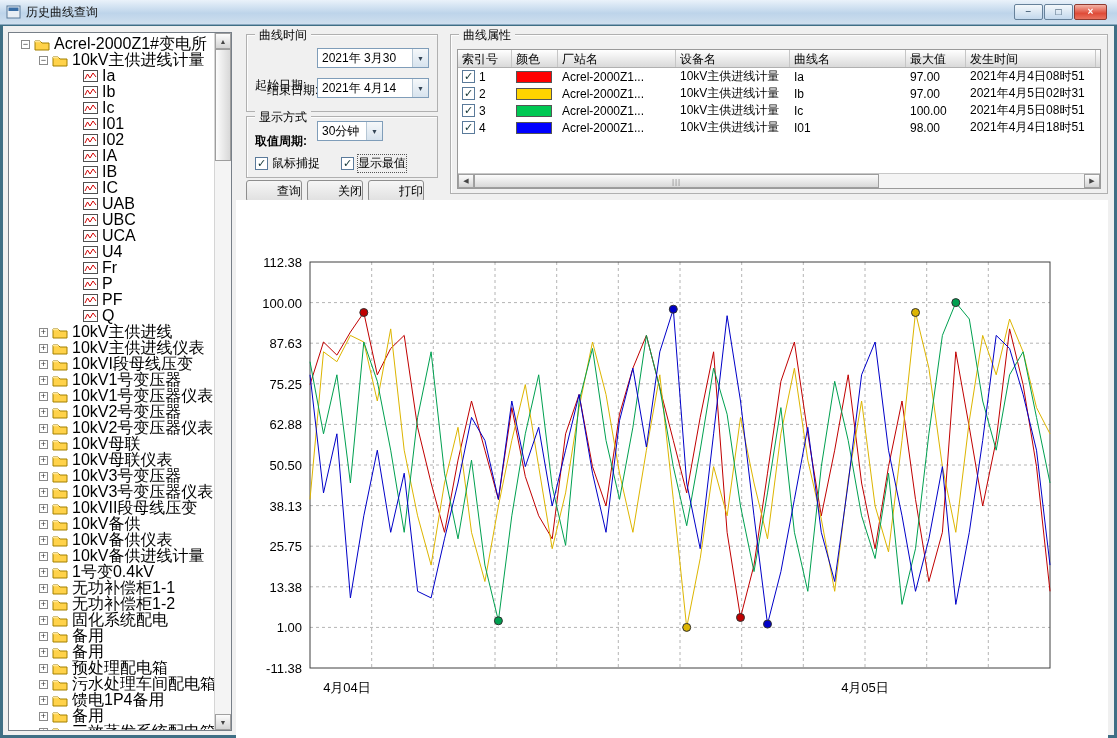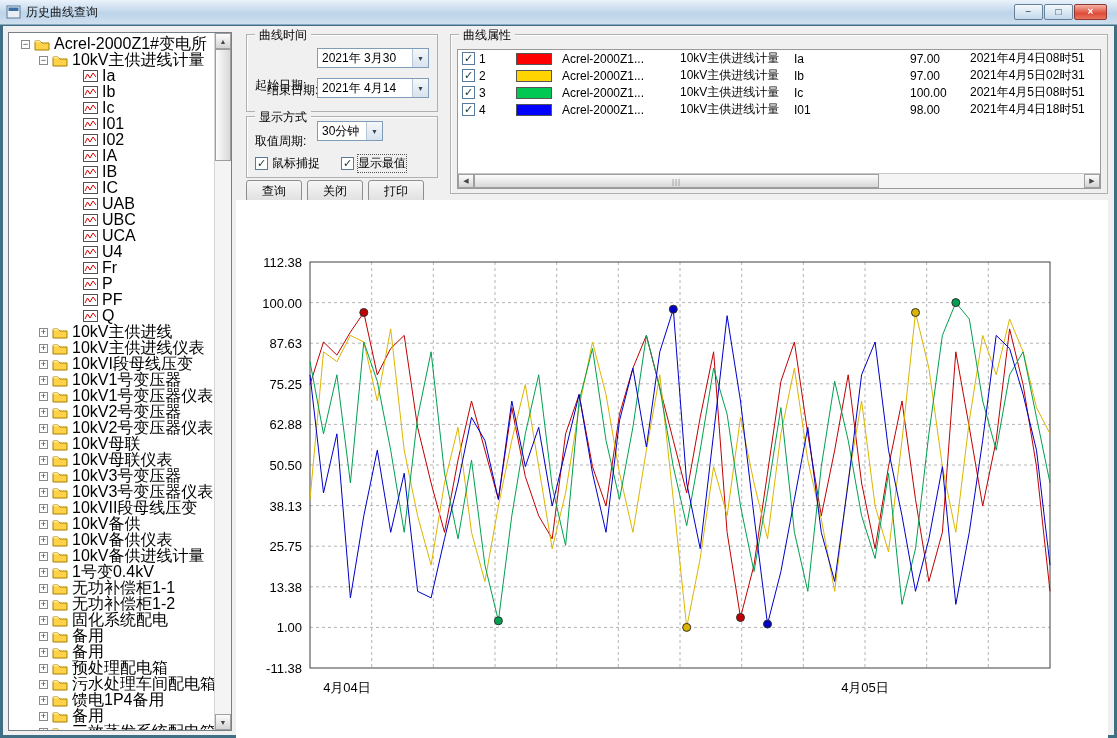--- a/index.html
+++ b/index.html
@@ -48,21 +48,21 @@
   .combo { position:absolute; height:20px; background:#fff; border:1px solid #7f9db9; display:flex; align-items:center; }
   .combo .val { flex:1; padding:16px 4px; font-size:12px; white-space:nowrap; overflow:hidden; }
   .combo .drop { width:16px; height:100%; border-left:1px solid #b5c6d4;
     background:linear-gradient(#f5f8fa,#d7e3ee); font-size:7px; color:#345;
     display:flex; align-items:center; justify-content:center; }
   .cbx { position:absolute; display:flex; align-items:center; gap:4px; font-size:12px; }
   .cb { display:inline-block; width:13px; height:13px; background:#fff; border:1px solid #5a7a9a;
     font-size:11px; line-height:11px; text-align:center; color:#133; }
   .focus-rect { outline:1px dotted #555; }
   .btn { position:absolute; width:56px; height:22px; background:linear-gradient(#f6f6f6,#e0e0e0);
-    border:1px solid #8e8e8e; border-radius:3px; font-size:12px; text-align:center; line-height:19px; }
+    border:1px solid #8e8e8e; border-radius:3px; font-size:12px; text-align:right; line-height:19px; }
 
   
   .grid { position:absolute; left:6px; top:14px; width:644px; height:140px; background:#fff; border:1px solid #9a9a9a; }
   .grid-header { display:flex; height:18px; background:linear-gradient(#ffffff,#d9d9d9); border-bottom:1px solid #b0b0b0; }
   .hcell { border-right:1px solid #c6c6c6; font-size:12px; padding:1px 4px; white-space:nowrap; overflow:hidden; flex:0 0 auto; }
   .grid-row { display:flex; height:17px; align-items:center; font-size:12px; }
   .gcell { padding:0 4px; white-space:nowrap; overflow:hidden; flex:0 0 auto; display:flex; align-items:center; }
   .swatch { display:inline-block; width:36px; height:12px; border:1px solid #555; }
   .hscroll { position:absolute; left:0; bottom:0; width:100%; height:15px; background:#f0f0f0;
     border-top:1px solid #c8c8c8; display:flex; }
@@ -455,21 +455,21 @@
       </div>
       <span class="lbl" style="left:20px; top:47px;">结束日期:</span>
       <div class="combo" style="left:70px; top:43px; width:112px;">
         <span class="val">2021年 4月14</span>
         <span class="drop">▼</span>
       </div>
     </div>
 
     <div class="groupbox gb-mode">
       <span class="gb-title">显示方式</span>
-      <span class="lbl" style="left:8px; top:16px;">取值周期:</span>
+      <span class="lbl" style="left:8px; top:16px;font-weight:bold;">取值周期:</span>
       <div class="combo" style="left:70px; top:4px; width:66px;">
         <span class="val">30分钟</span>
         <span class="drop">▼</span>
       </div>
       <span class="cbx" style="left:8px; top:38px;">
         <span class="cb">✓</span>
         <span>鼠标捕捉</span>
       </span>
       <span class="cbx" style="left:94px; top:38px;">
         <span class="cb">✓</span>
@@ -477,20 +477,29 @@
       </span>
     </div>
 
     <button class="btn" style="left:243px; top:154px;">查询</button>
     <button class="btn" style="left:304px; top:154px;">关闭</button>
     <button class="btn" style="left:365px; top:154px;">打印</button>
 
     <div class="groupbox gb-props">
       <span class="gb-title">曲线属性</span>
       <div class="grid">
+        <div class="grid-header">
+            <div class="hcell" style="width:54px">索引号</div>
+            <div class="hcell" style="width:46px">颜色</div>
+            <div class="hcell" style="width:118px">厂站名</div>
+            <div class="hcell" style="width:114px">设备名</div>
+            <div class="hcell" style="width:116px">曲线名</div>
+            <div class="hcell" style="width:60px">最大值</div>
+            <div class="hcell" style="width:130px">发生时间</div>
+          </div>
         <div>
             <div class="grid-row">
               <div class="gcell" style="width:54px">
                 <span class="cb" style="margin-right:4px">✓</span>
                 <span>1</span>
               </div>
               <div class="gcell" style="width:46px">
                 <span class="swatch" style="background:#ff0000"></span>
               </div>
               <div class="gcell" style="width:118px">Acrel-2000Z1...</div>

